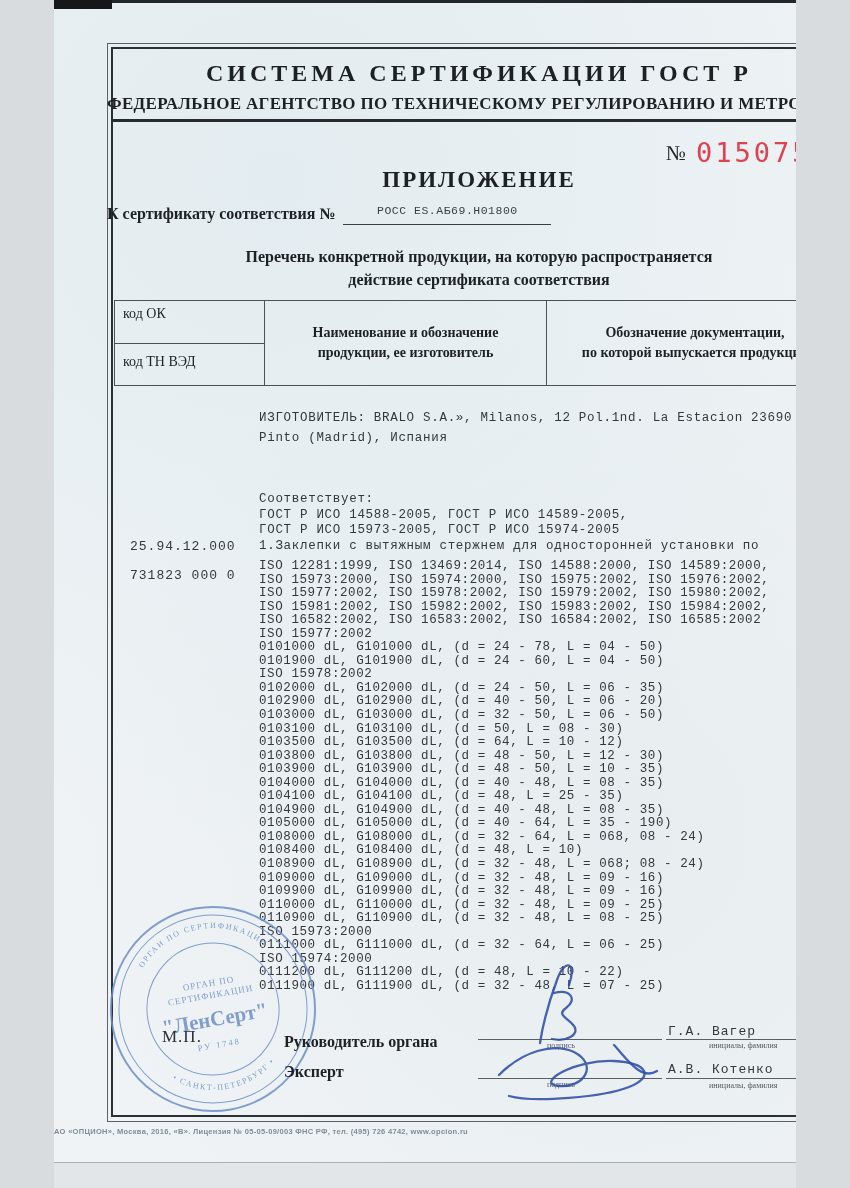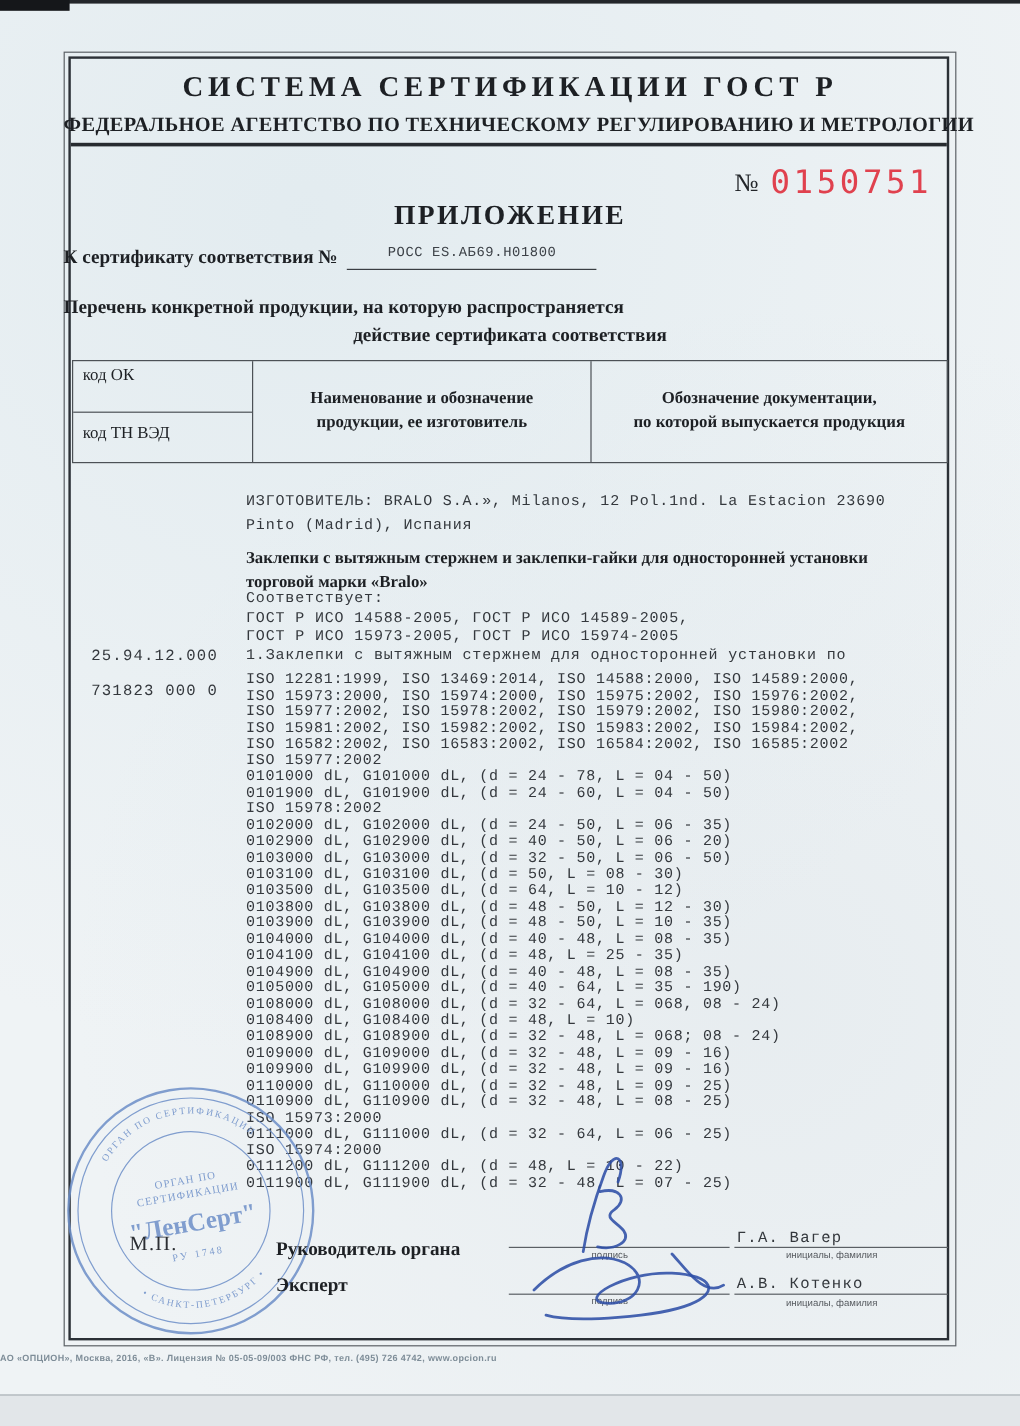--- a/index.html
+++ b/index.html
@@ -1,17 +1,17 @@
 <!DOCTYPE html>
 <html><head>
 <meta charset="utf-8">
 <style>
   html,body { margin:0; padding:0; background:#d8dcdf; }
   #page {
-    position:relative; width:850px; height:1188px; margin:0 auto;
+    position:relative; width:742px; height:1188px; margin:0 auto;
     background-color:#eff3f5;
     background-image:
       radial-gradient(circle at 30% 15%, rgba(198,219,228,.30), transparent 60%),
       radial-gradient(circle at 75% 70%, rgba(203,214,221,.22), transparent 55%);
     font-family:"Liberation Serif", serif; color:#1d2024; overflow:hidden;
   }
   .mono { font-family:"Liberation Mono","DejaVu Sans Mono",monospace; color:#34383d; }
   .pre { white-space:pre; }
 
   
@@ -40,21 +40,21 @@
     font-size:23px; font-weight:bold; letter-spacing:2px; }
 
   .cert-ref { position:absolute; top:198px; left:53px; width:744px; }
   .cert-ref .lbl { font-size:16px; font-weight:bold; }
   .cert-ref .blank { display:inline-block; position:relative; width:208px; height:26px;
     border-bottom:1.5px solid #3a3e43; margin-left:8px; vertical-align:-6px; }
   .cert-ref .blank .val { position:absolute; left:50%; transform:translateX(-50%); bottom:7px;
     font-family:"Liberation Mono",monospace; font-size:11.5px; letter-spacing:.5px;
     white-space:nowrap; color:#3c4147; }
 
-  .subtitle1 { position:absolute; top:248px; left:53px; width:744px; text-align:left; font-size:16px; font-weight:bold; }
+  .subtitle1 { position:absolute; top:248px; left:53px; width:744px; text-align:center; font-size:16px; font-weight:bold; }
   .subtitle2 { position:absolute; top:271px; left:53px; width:744px; text-align:center; font-size:16px; font-weight:bold; }
 
   
   .thead { position:absolute; left:60px; top:300px; width:730px; height:86px;
     border:1px solid #4c5156; display:flex; box-sizing:border-box; }
   .thead .c1 { width:150px; border-right:1px solid #4c5156; display:flex; flex-direction:column; box-sizing:border-box; }
   .thead .c1 .r1 { flex:1; padding:5px 8px; font-size:14px; }
   .thead .c1 .r2 { flex:1; border-top:1px solid #4c5156; padding:10px 8px 0; font-size:14px; }
   .thead .c2 { width:282px; border-right:1px solid #4c5156; box-sizing:border-box; }
   .thead .c3 { flex:1; }
@@ -71,21 +71,21 @@
   .spec { position:absolute; left:205px; top:560px; font-size:12.5px; letter-spacing:.6px; line-height:13.55px; }
 
   
   .role-head { position:absolute; left:230px; top:1021px; font-size:16px; font-weight:bold;margin-top:12px; }
   .role-expert { position:absolute; left:230px; top:1063px; font-size:16px; font-weight:bold; }
   .sig-line { position:absolute; height:0; border-bottom:1px solid #5a5f64; }
   .sig-line1 { left:424px; top:1039px; width:184px; }
   .name-line1 { left:612px; top:1039px; width:178px; }
   .sig-line2 { left:424px; top:1078px; width:184px; }
   .name-line2 { left:612px; top:1078px; width:178px; }
-  .cap { position:absolute; font-size:8px; color:#55595e; font-family:Liberation Sans, sans-serif; }
+  .cap { position:absolute; font-size:8px; color:#55595e; font-family:Liberation Serif, serif; }
   .cap-sign1 { left:493px; top:1041px; } .cap-name1 { left:655px; top:1041px; }
   .cap-sign2 { left:493px; top:1080px; } .cap-name2 { left:655px; top:1081px; }
   .name-head { position:absolute; left:614px; top:1024px; font-size:13px; letter-spacing:1px; }
   .name-expert { position:absolute; left:614px; top:1062px; font-size:13px; letter-spacing:1px; }
   .mp { position:absolute; left:108px; top:1027px; font-size:17px; letter-spacing:1px; color:#2c2f33; }
 
   
   .stamp { position:absolute; left:50px; top:900px; width:218px; height:218px;
     transform:rotate(-10deg); opacity:.85; }
   .stamp text { fill:#6d8fc8; font-family:"Liberation Serif",serif; }
@@ -135,22 +135,20 @@
       <div class="r2">код ТН ВЭД</div>
     </div>
     <div class="c2 hc">Наименование и обозначение
 продукции, ее изготовитель</div>
     <div class="c3 hc">Обозначение документации,
 по которой выпускается продукция</div>
   </div>
 
   <div class="block-manufacturer mono pre">ИЗГОТОВИТЕЛЬ: BRALO S.A.», Milanos, 12 Pol.1nd. La Estacion 23690
 Pinto (Madrid), Испания</div>
-  <div class="block-desc">Заклепки с вытяжным стержнем и заклепки-гайки для односторонней установки
-торговой марки «Bralo»</div>
   <div class="block-conforms mono pre">Соответствует:
 ГОСТ Р ИСО 14588-2005, ГОСТ Р ИСО 14589-2005,
 ГОСТ Р ИСО 15973-2005, ГОСТ Р ИСО 15974-2005</div>
 
   <div class="code-ok mono">25.94.12.000</div>
   <div class="item-heading mono">1.Заклепки с вытяжным стержнем для односторонней установки по</div>
   <div class="code-tnved mono">731823 000 0</div>
 
   <div class="spec mono pre">ISO 12281:1999, ISO 13469:2014, ISO 14588:2000, ISO 14589:2000,
 ISO 15973:2000, ISO 15974:2000, ISO 15975:2002, ISO 15976:2002,

